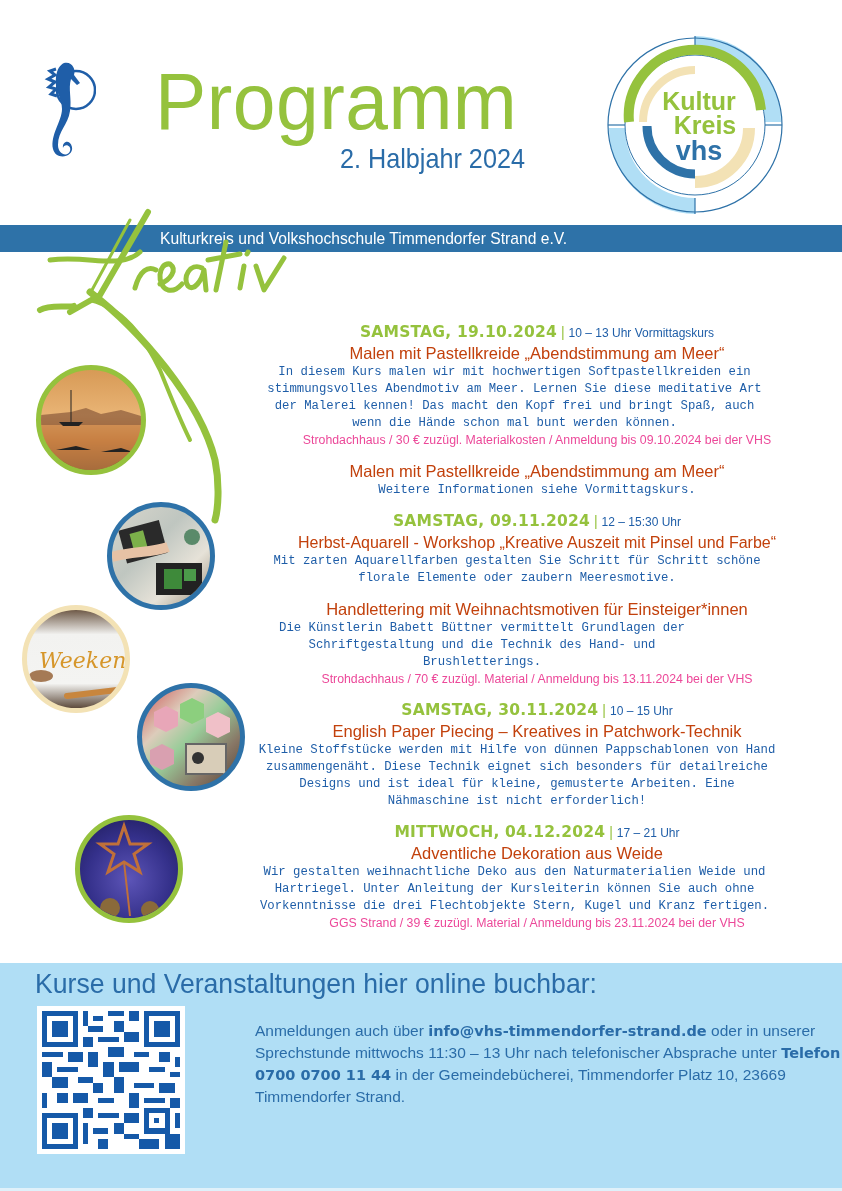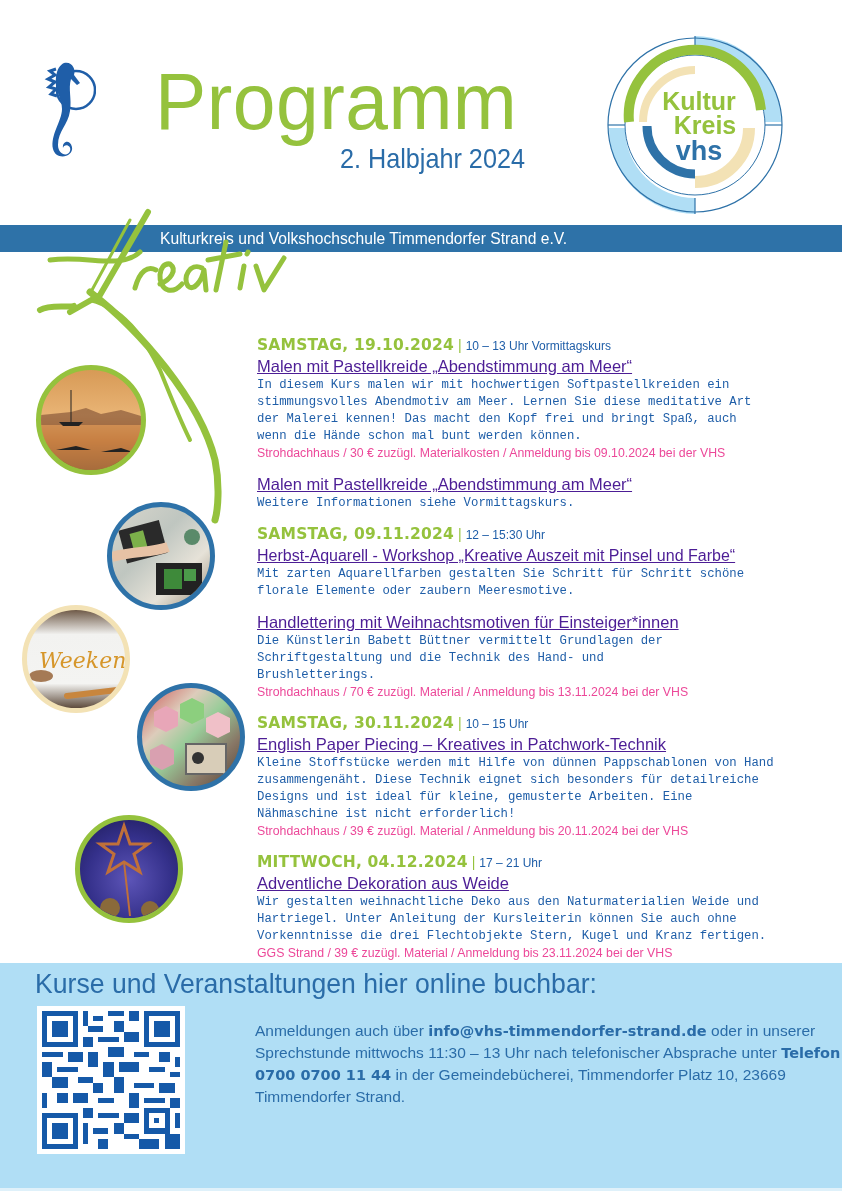--- a/index.html
+++ b/index.html
@@ -22,27 +22,27 @@
 
   
   .photo { position:absolute; border-radius:50%; overflow:hidden; box-sizing:border-box; }
   #photo1 { left:36px; top:365px; width:110px; height:110px; border:5px solid #95c23d; background:linear-gradient(180deg,#d79a56 0%,#e9b475 45%,#c97b3b 70%,#7a4a2a 100%); }
   #photo2 { left:107px; top:502px; width:108px; height:108px; border:5px solid #2e72a8; background:linear-gradient(135deg,#d8d6cc 0%,#bfc6c0 40%,#e6e2d8 70%,#9a8f7a 100%); }
   #photo3 { left:22px; top:605px; width:108px; height:108px; border:5px solid #f3e2b5; background:linear-gradient(180deg,#6f5a48 0%,#f2f2f0 25%,#f4f4f2 75%,#5e4b3c 100%); }
   #photo4 { left:137px; top:683px; width:108px; height:108px; border:5px solid #2e72a8; background:linear-gradient(135deg,#c55 0%,#dcb 30%,#9c9 50%,#876 75%,#543 100%); }
   #photo5 { left:75px; top:815px; width:108px; height:108px; border:5px solid #95c23d; background:radial-gradient(circle at 50% 60%,#5d55b8 0%,#34308a 55%,#1d1a55 100%); }
 
   
-  #events { left:257px; top:335px; width:560px; }
+  #events { left:257px; top:322px; width:560px;text-align:center; }
   .event { margin-bottom:12px; }
   .ev-head { line-height:19px; white-space:nowrap; }
   .ev-date { font-family:"DejaVu Sans", sans-serif; font-weight:bold; color:#95c23d; font-size:15.5px; letter-spacing:0.2px; }
   .ev-sep { color:#95c23d; font-size:14px; margin:0 4px; }
   .ev-time { font-size:12px; color:#1f5ea8; }
-  .ev-title { font-size:16.5px; color:#4c1d95; line-height:21px; white-space:nowrap;text-decoration:underline; }
+  .ev-title { font-size:16.5px; color:#c2410c; line-height:21px; white-space:nowrap; }
   .ev-desc { font-size:12.3px; color:#1f5ea8; line-height:17px;font-family:Liberation Mono, monospace; }
   .ev-info { font-size:12.3px; color:#ec4899; line-height:17px; white-space:nowrap; }
 
   
   #footer { left:0; top:963px; width:842px; height:225px; background:#b0def5; }
   #footer-heading { left:35px; top:968px; font-size:28px; color:#2a6ca8; line-height:32px; transform:scaleX(0.95); transform-origin:left top; white-space:nowrap; }
   #qr-box { left:37px; top:1006px; width:148px; height:148px; background:#ffffff; }
   #footer-text { left:223px; top:1020px; width:590px; font-size:15.5px; color:#2a6ca8; line-height:22px;margin-left:32px; }
   #footer-text b { font-family:"DejaVu Sans", sans-serif; font-weight:bold; font-size:14.5px; }
   #footer-bottom { left:0; top:1188px; width:842px; height:3px; background:#dff1fa; }
@@ -174,21 +174,20 @@
   </div>
   <div class="event">
     <div class="ev-title">Handlettering mit Weihnachtsmotiven für Einsteiger*innen</div>
     <div class="ev-desc" style="width:450px">Die Künstlerin Babett Büttner vermittelt Grundlagen der Schriftgestaltung und die Technik des Hand- und Brushletterings.</div>
     <div class="ev-info">Strohdachhaus  / 70 € zuzügl. Material / Anmeldung bis 13.11.2024 bei der VHS</div>
   </div>
   <div class="event">
     <div class="ev-head"><span class="ev-date">SAMSTAG, 30.11.2024</span><span class="ev-sep">|</span><span class="ev-time">10 – 15 Uhr</span></div>
     <div class="ev-title">English Paper Piecing – Kreatives in Patchwork-Technik</div>
     <div class="ev-desc" style="width:520px">Kleine Stoffstücke werden mit Hilfe von dünnen Pappschablonen von Hand zusammengenäht. Diese Technik eignet sich besonders für detailreiche Designs und ist ideal für kleine, gemusterte Arbeiten. Eine Nähmaschine ist nicht erforderlich!</div>
-    <div class="ev-info">Strohdachhaus  / 39 € zuzügl. Material / Anmeldung bis 20.11.2024 bei der VHS</div>
   </div>
   <div class="event">
     <div class="ev-head"><span class="ev-date">MITTWOCH, 04.12.2024</span><span class="ev-sep">|</span><span class="ev-time">17 – 21 Uhr</span></div>
     <div class="ev-title">Adventliche Dekoration aus Weide</div>
     <div class="ev-desc" style="width:515px">Wir gestalten weihnachtliche Deko aus den Naturmaterialien Weide und Hartriegel. Unter Anleitung der Kursleiterin können Sie auch ohne Vorkenntnisse die drei Flechtobjekte Stern, Kugel und Kranz fertigen.</div>
     <div class="ev-info">GGS Strand / 39 € zuzügl. Material / Anmeldung bis 23.11.2024 bei der VHS</div>
   </div>
 </div>
 
 <div id="footer" class="abs"></div>

